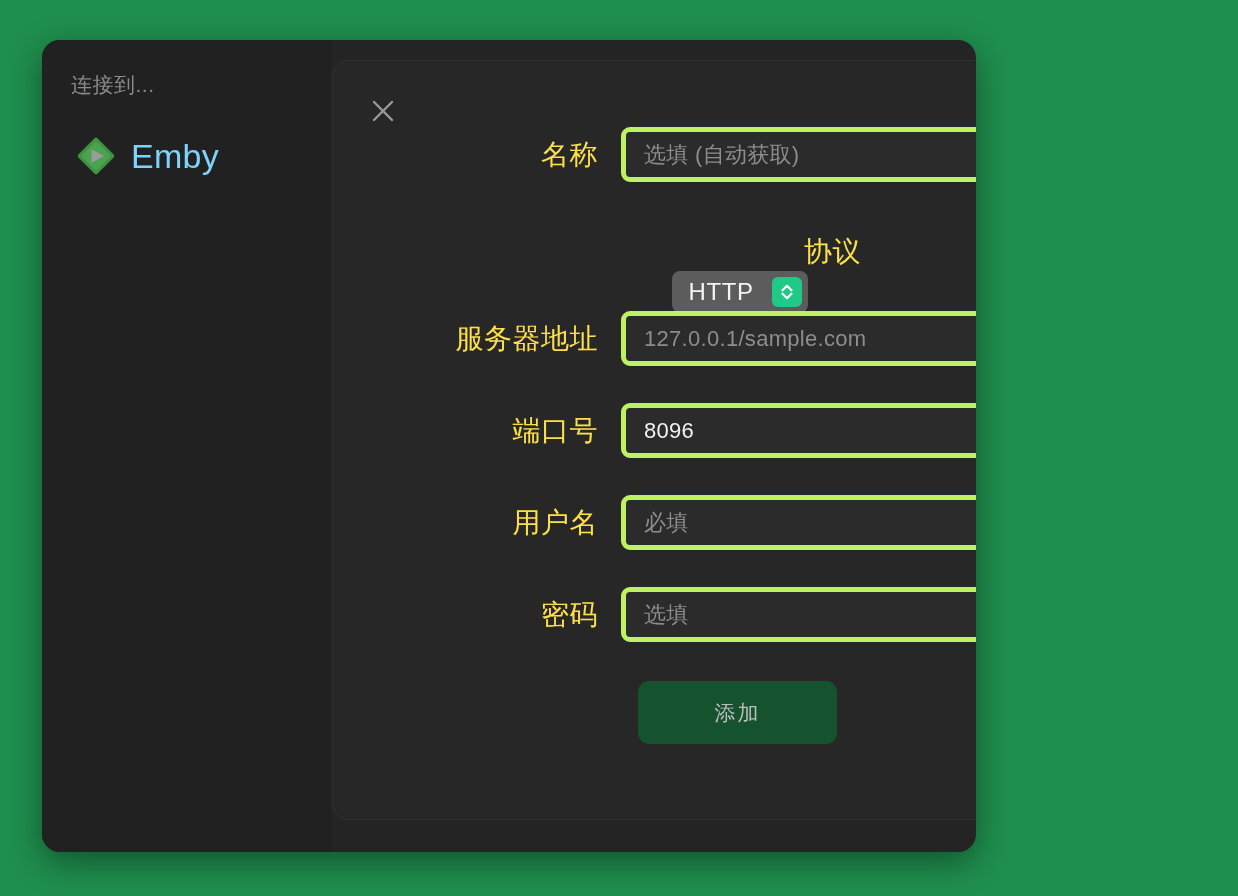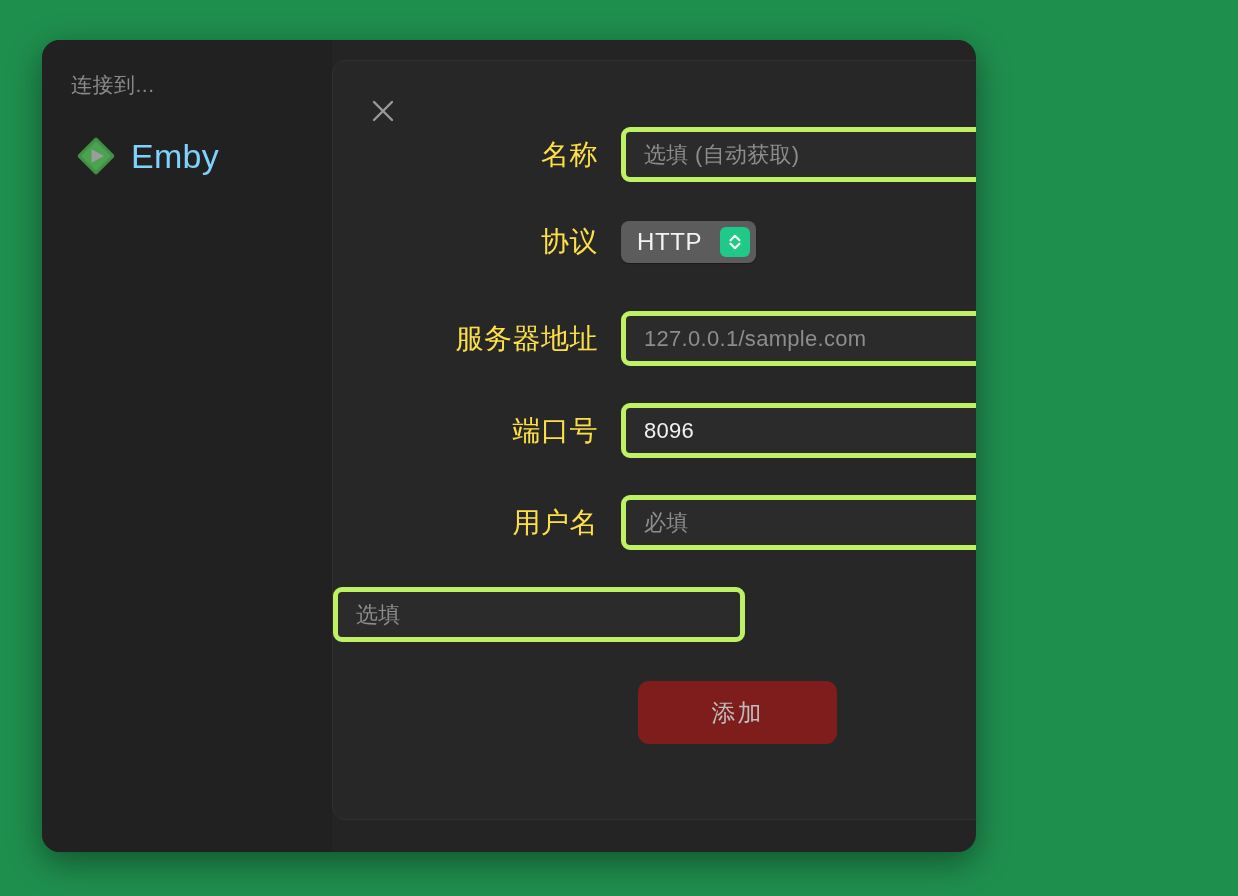--- a/index.html
+++ b/index.html
@@ -176,25 +176,25 @@
   .submit-row {
     position: absolute;
     left: 0;
     width: 100%;
     display: flex;
   }
   .submit-btn {
     margin-left: 305px;
     width: 199px;
     height: 63px;
-    background: #7f1d1d;
+    background: #14532d;
     border: none;
     border-radius: 11px;
     font-family: "Liberation Sans", "DejaVu Sans", sans-serif;
-    font-size: 24px;
+    font-size: 21px;
     color: #bdbdbd;
     letter-spacing: 2px;
     cursor: default;
     padding: 0;
   }
 </style>
 </head>
 <body>
 
 <div class="window">
@@ -227,21 +227,21 @@
       </span>
     </div>
 
     <div class="form">
 
       <div class="form-row" style="top:66px;">
         <div class="form-label">名称</div>
         <div class="field tall placeholder">选填 (自动获取)</div>
       </div>
 
-      <div class="form-row" style="top:160px;">
+      <div class="form-row" style="top:172px;flex-direction:column;">
         <div class="form-label">协议</div>
         <div class="popup-btn">
           <span class="popup-value">HTTP</span>
           <span class="popup-chevron">
             <svg width="18" height="20" viewBox="0 0 18 20">
               <path d="M4.5 8.3 L9 3.8 L13.5 8.3" fill="none" stroke="#ffffff" stroke-width="2.2" stroke-linecap="round" stroke-linejoin="round"></path>
               <path d="M4.5 11.7 L9 16.2 L13.5 11.7" fill="none" stroke="#ffffff" stroke-width="2.2" stroke-linecap="round" stroke-linejoin="round"></path>
             </svg>
           </span>
         </div>
@@ -256,20 +256,21 @@
         <div class="form-label">端口号</div>
         <div class="field tall">8096</div>
       </div>
 
       <div class="form-row" style="top:434px;">
         <div class="form-label">用户名</div>
         <div class="field tall placeholder">必填</div>
       </div>
 
       <div class="form-row" style="top:526px;">
+        <div class="form-label">密码</div>
         <div class="field tall placeholder">选填</div>
       </div>
 
       <div class="submit-row" style="top:620px;">
         <button class="submit-btn">添加</button>
       </div>
 
     </div>
   </div>
 </div>

